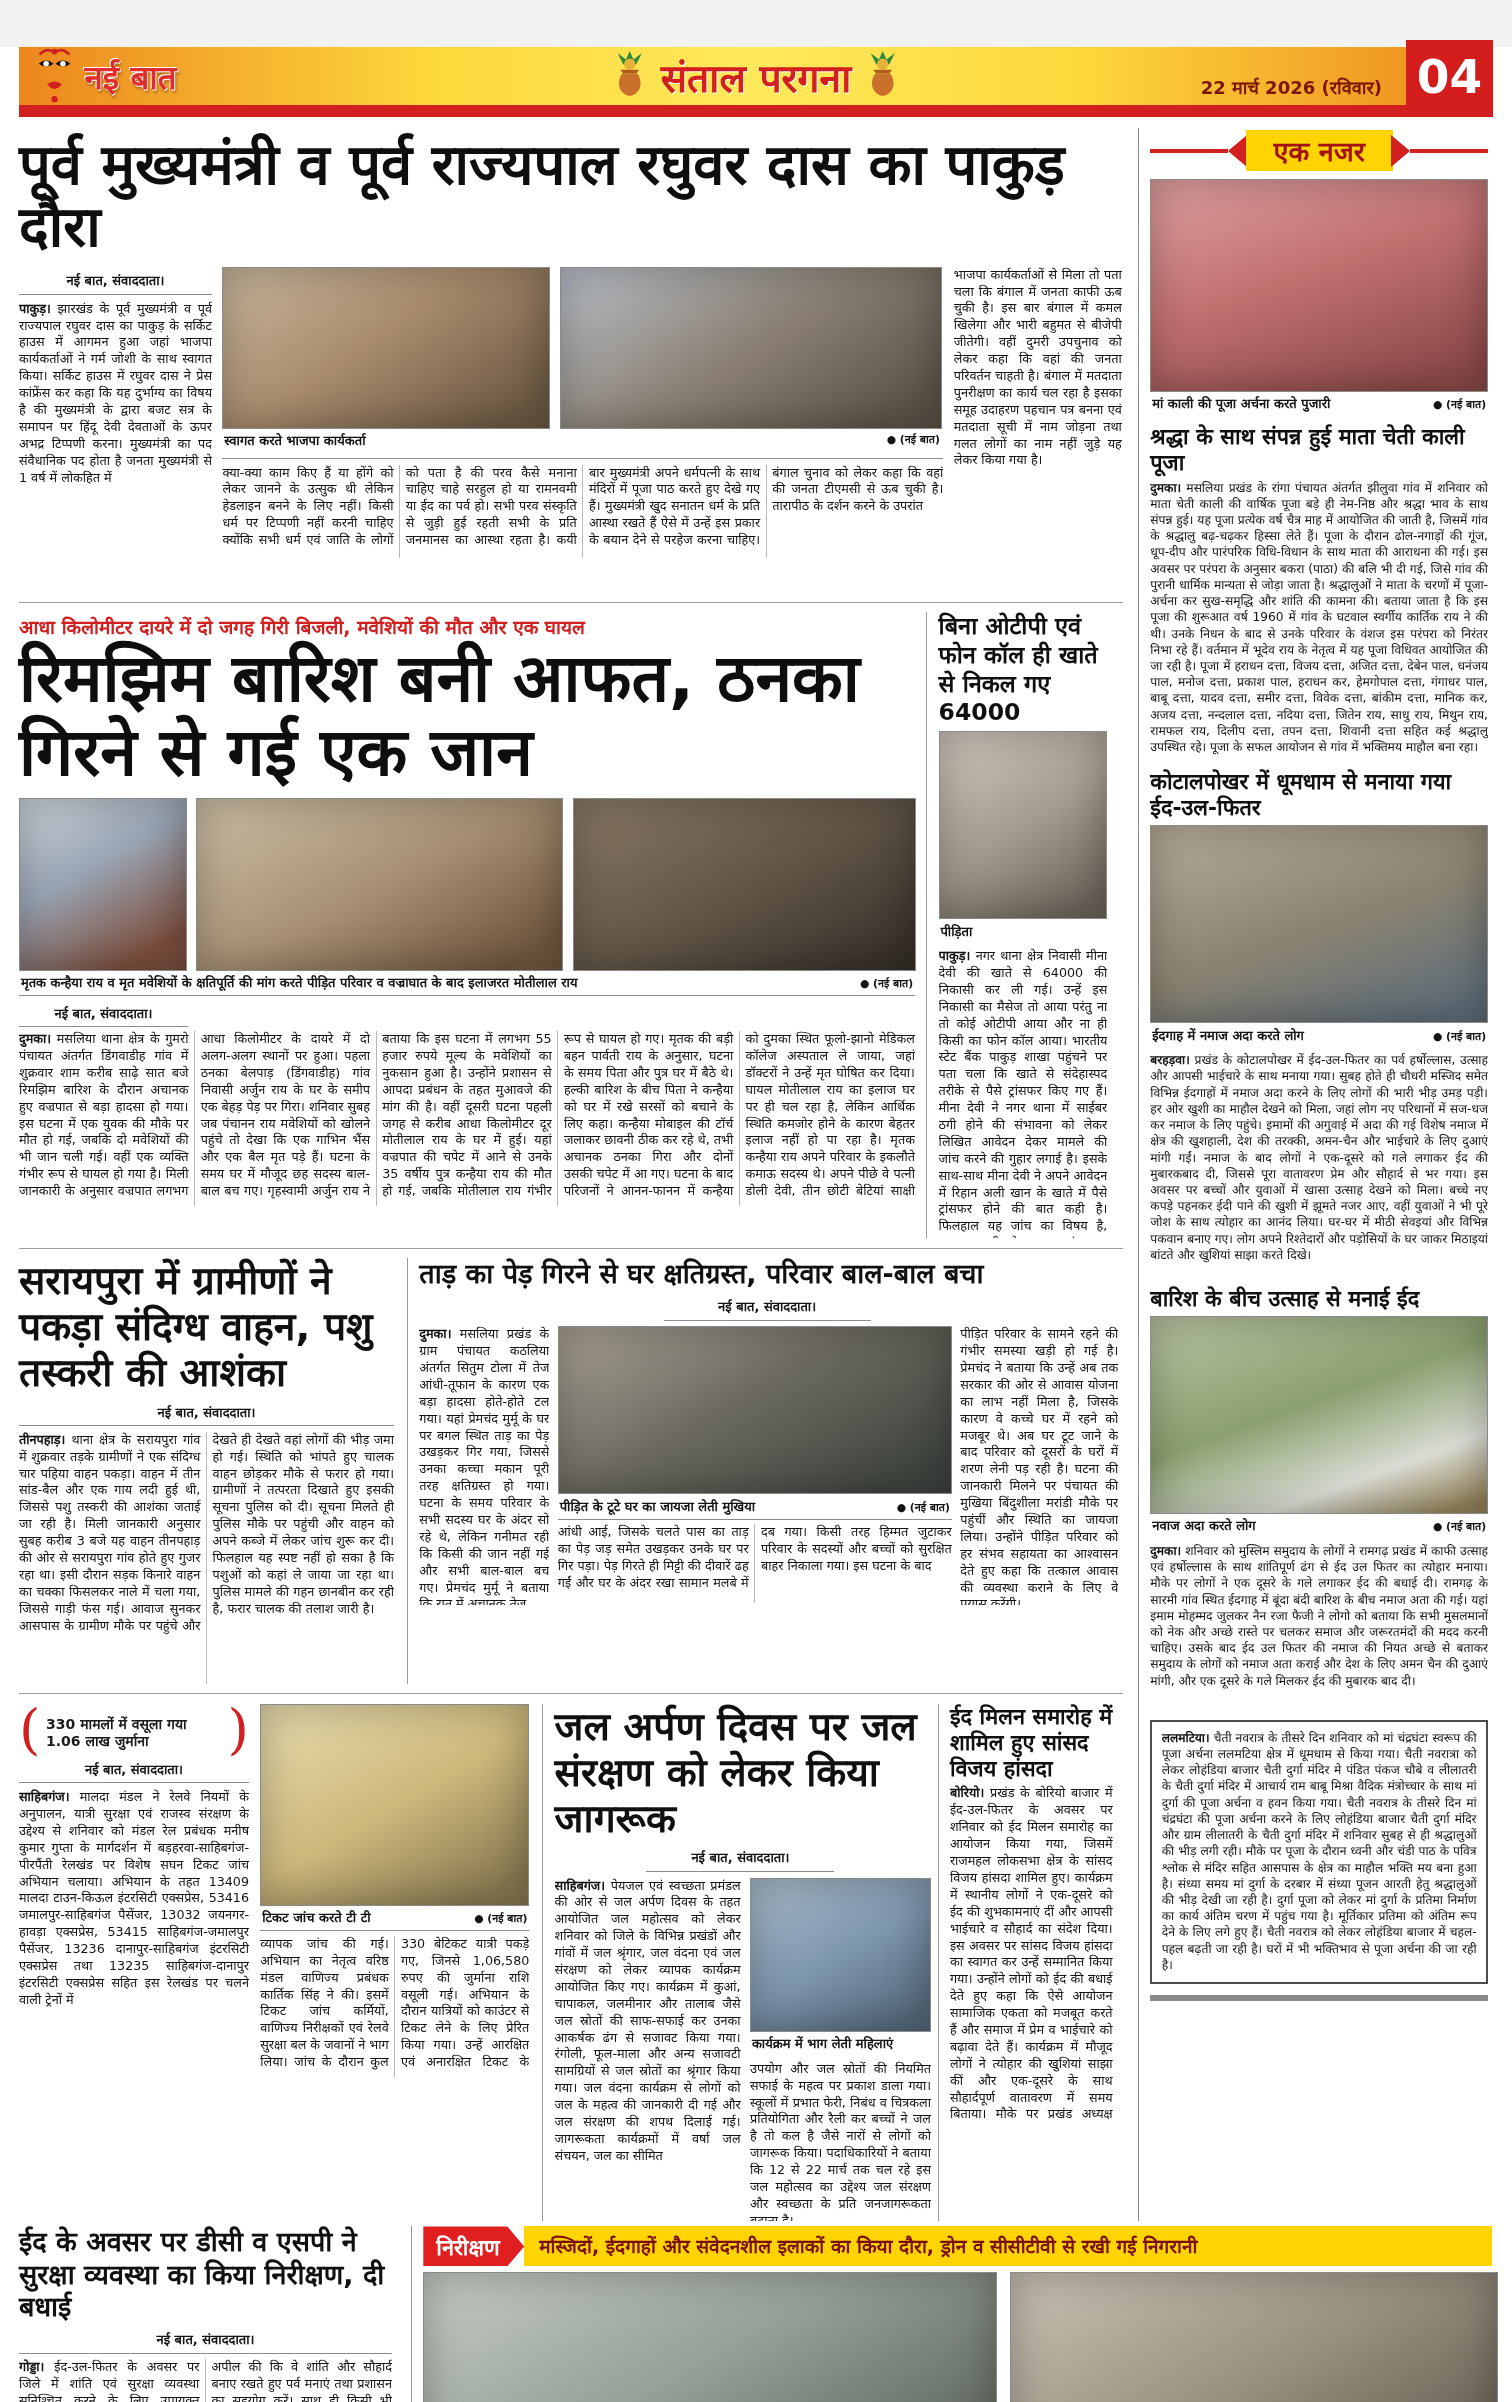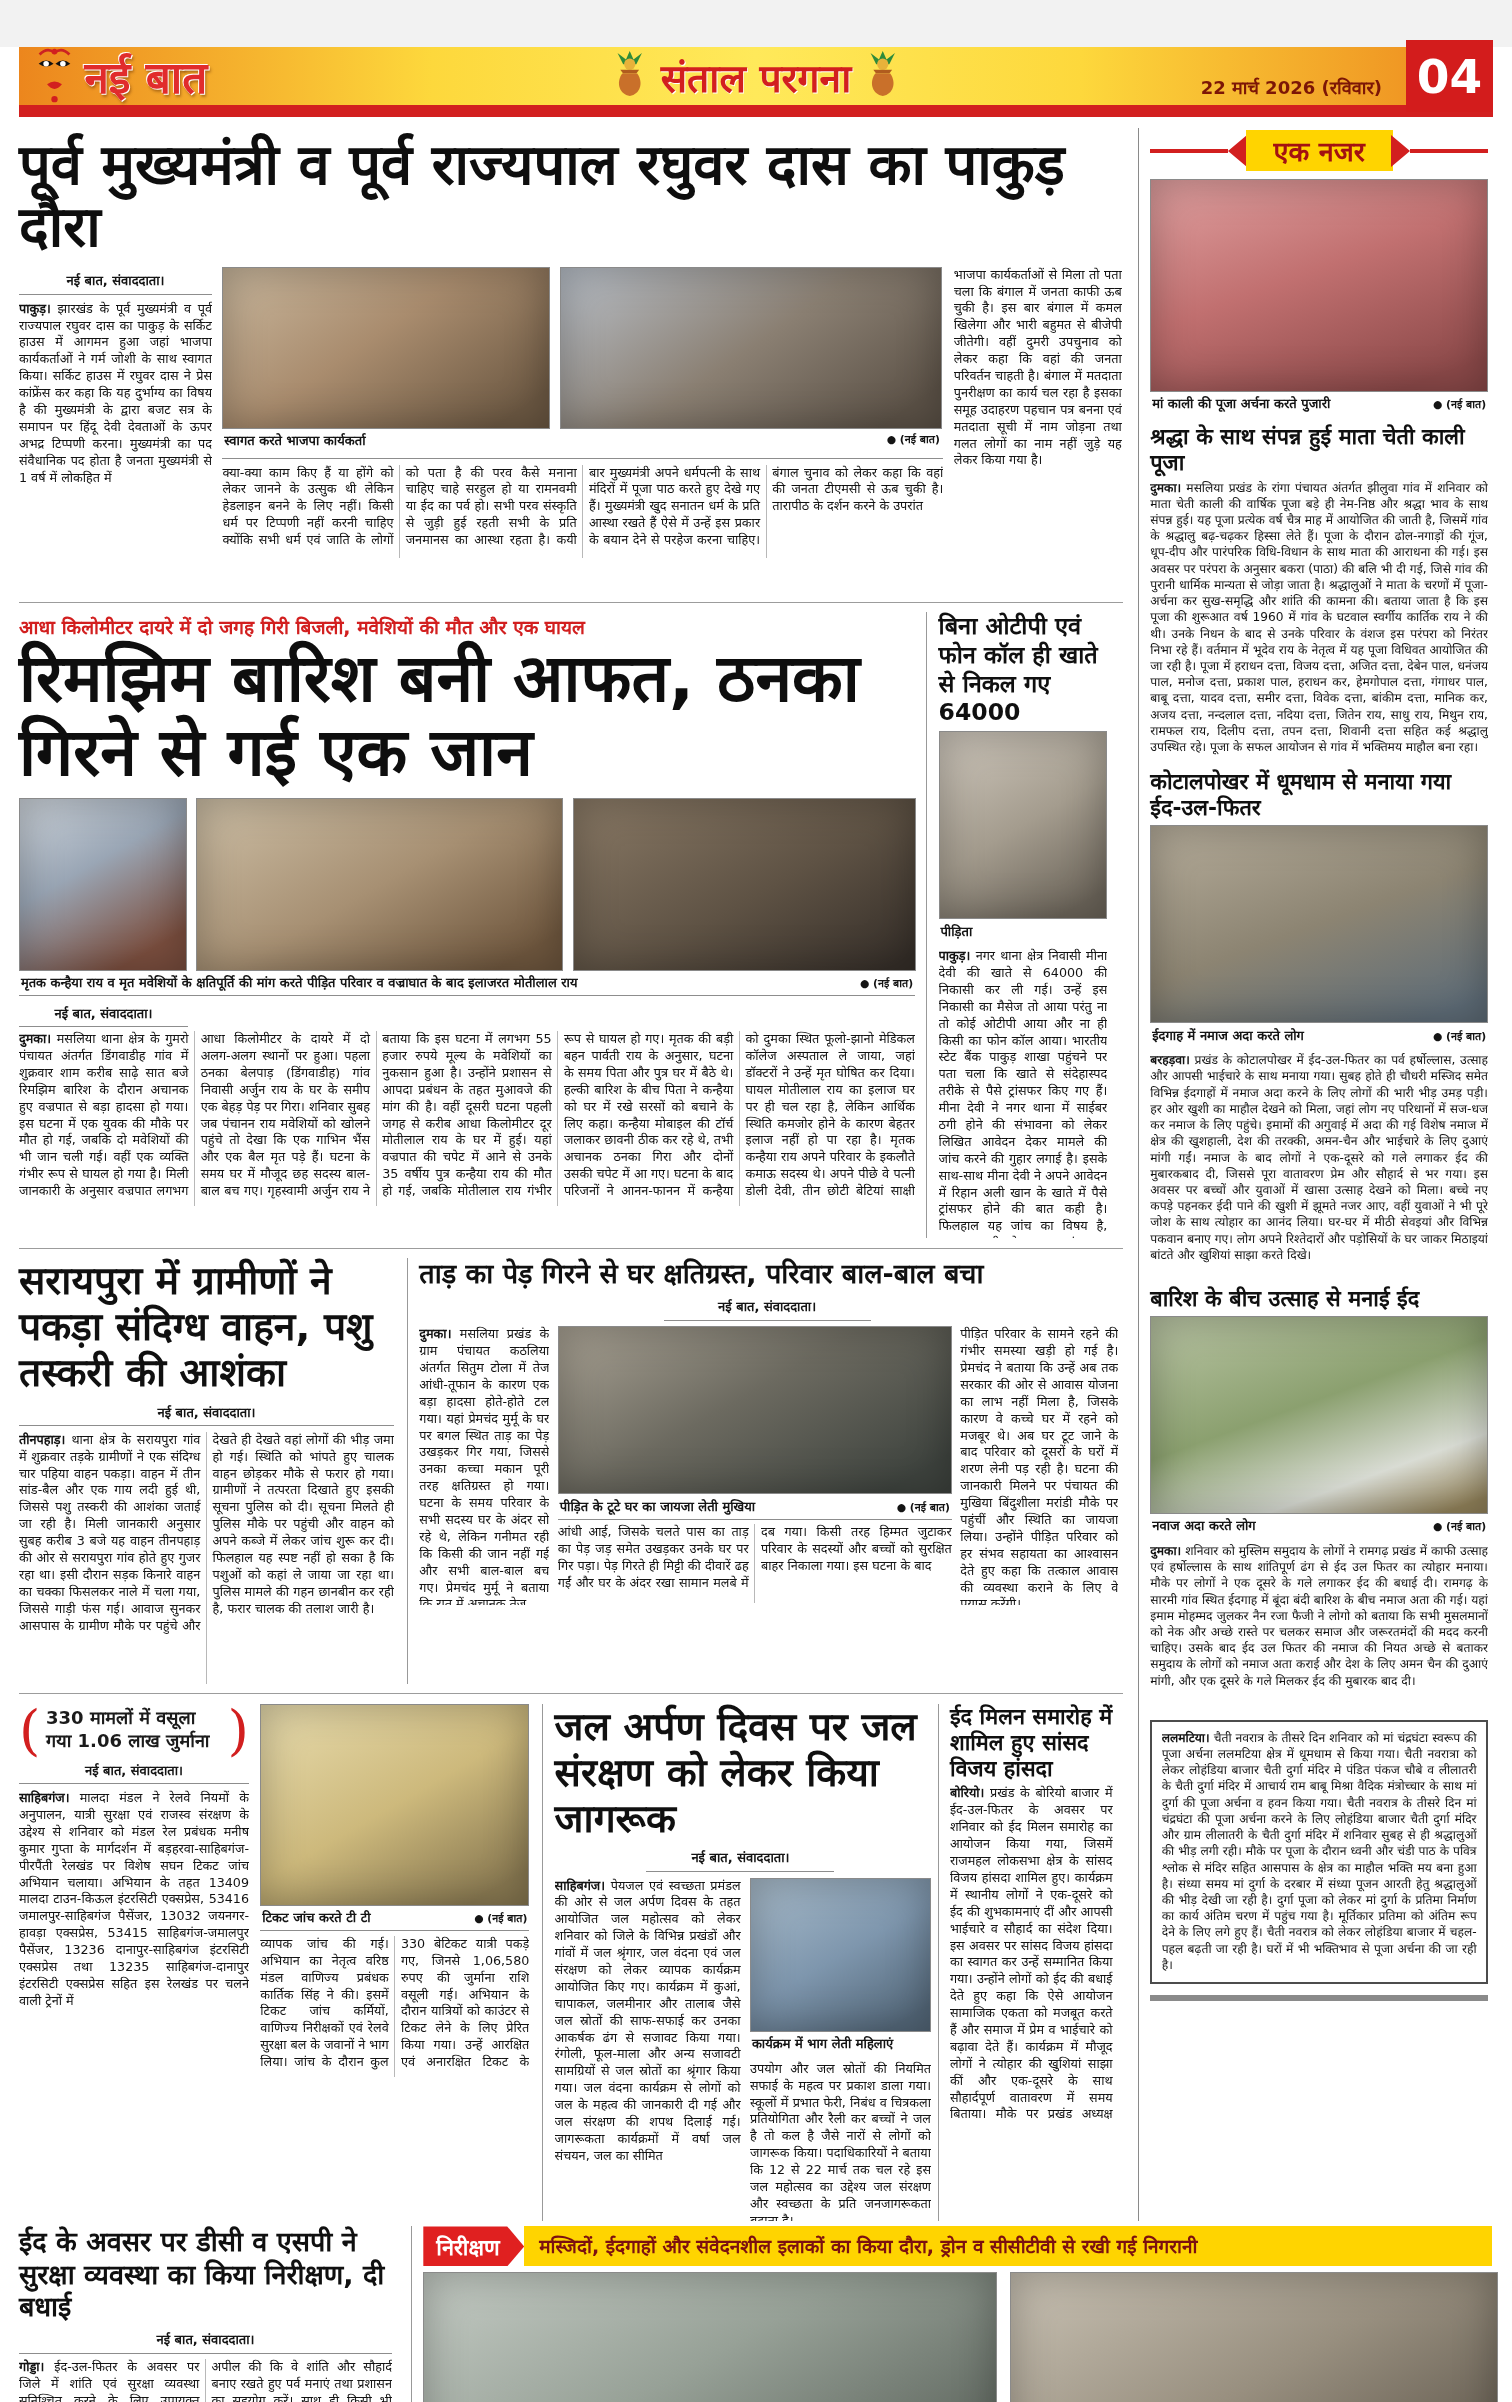--- a/index.html
+++ b/index.html
@@ -4,21 +4,21 @@
 <style>
   * { box-sizing: border-box; }
   body { margin:0; background:#f2f2f2; font-family:"DejaVu Sans","Liberation Sans",sans-serif; color:#141414; }
   .page { width:1512px; min-height:2402px; margin:0 auto; background:#fff; padding-bottom:13px; }
 
   
   .mast { margin:47px 19px 0; height:58px; position:relative;
           background:linear-gradient(90deg,#ec861d 0%,#fdd83c 28%,#ffe95a 50%,#fdd83c 72%,#ec861d 100%);
           display:flex; align-items:center; }
   .brand { display:flex; align-items:center; gap:9.4px; padding-left:15px; }
-  .brand-name { font-size:44px; font-weight:800; color:#e12c2c;
+  .brand-name { font-size:33px; font-weight:800; color:#e12c2c;
                 text-shadow:0.9px 0.9px 0 #fff,-0.9px -0.9px 0 #fff,1.9px 2.8px 2.8px rgba(90,40,0,.45); }
   .edition { position:absolute; left:50%; transform:translateX(-50%); display:flex; align-items:center; gap:15px; }
   .edition-name { font-size:39px; font-weight:800; color:#d21f1f; text-shadow:0.9px 0.9px 0 #fff; }
   .dateline { position:absolute; right:111px; bottom:5.6px; font-size:18px; font-weight:700; color:#7c1606; }
   .pageno { position:absolute; right:0; top:-6.6px; width:87px; height:72px; background:#d31c1c; color:#fff;
             display:flex; align-items:center; justify-content:center; font-size:47px; font-weight:800; }
   .mast-red { height:12.2px; background:#d21f1f; margin:0 19px; }
 
   
   .content { display:grid; grid-template-columns:1104px 350px; gap:15px; padding:11.3px 19px 0; }
@@ -69,21 +69,21 @@
   
   .eknajar { display:flex; align-items:center; margin:1.9px 0 7.5px; }
   .en-line { flex:1; height:3.8px; background:#d21f1f; }
   .en-arr { width:0; height:0; border-top:16px solid transparent; border-bottom:16px solid transparent; }
   .en-arr.l { border-right:19px solid #d21f1f; margin-right:-1.9px; }
   .en-arr.r { border-left:19px solid #d21f1f; margin-left:-1.9px; }
   .en-box { background:#ffd400; color:#a31111; font-weight:800; font-size:27px; padding:1.9px 28px; }
 
   .hquote { display:flex; align-items:center; gap:5.6px; margin:3.8px 0 5.6px; }
   .hq-b { color:#d21f1f; font-size:55px; line-height:.8; font-weight:400; font-family:"DejaVu Serif","Liberation Serif",serif; }
-  .hq-t { font-size:18px; font-weight:800; color:#1b1b1b; line-height:1.25; }
+  .hq-t { font-size:14px; font-weight:800; color:#1b1b1b; line-height:1.25;margin-top:8px; }
 
   .insp-row { display:flex; align-items:stretch; height:40px; margin-bottom:5.6px; }
   .insp-label { background:#e02020; color:#fff; font-weight:800; font-size:21.7px; display:flex; align-items:center;
                 padding:0 24.5px 0 13px; clip-path:polygon(0 0,calc(100% - 17px) 0,100% 50%,calc(100% - 17px) 100%,0 100%); }
   .insp-strip { flex:1; background:#ffd400; color:#7c1010; font-weight:800; font-size:19px; display:flex; align-items:center; padding:0 15px; }
 
   .chaiti-box { border:2.8px solid #4c4c4c; padding:7.5px 9.4px 9.4px; margin-top:9.4px; }
   .rail-rule { height:5.6px; background:#8a8a8a; margin-top:11.3px; }
 
   

